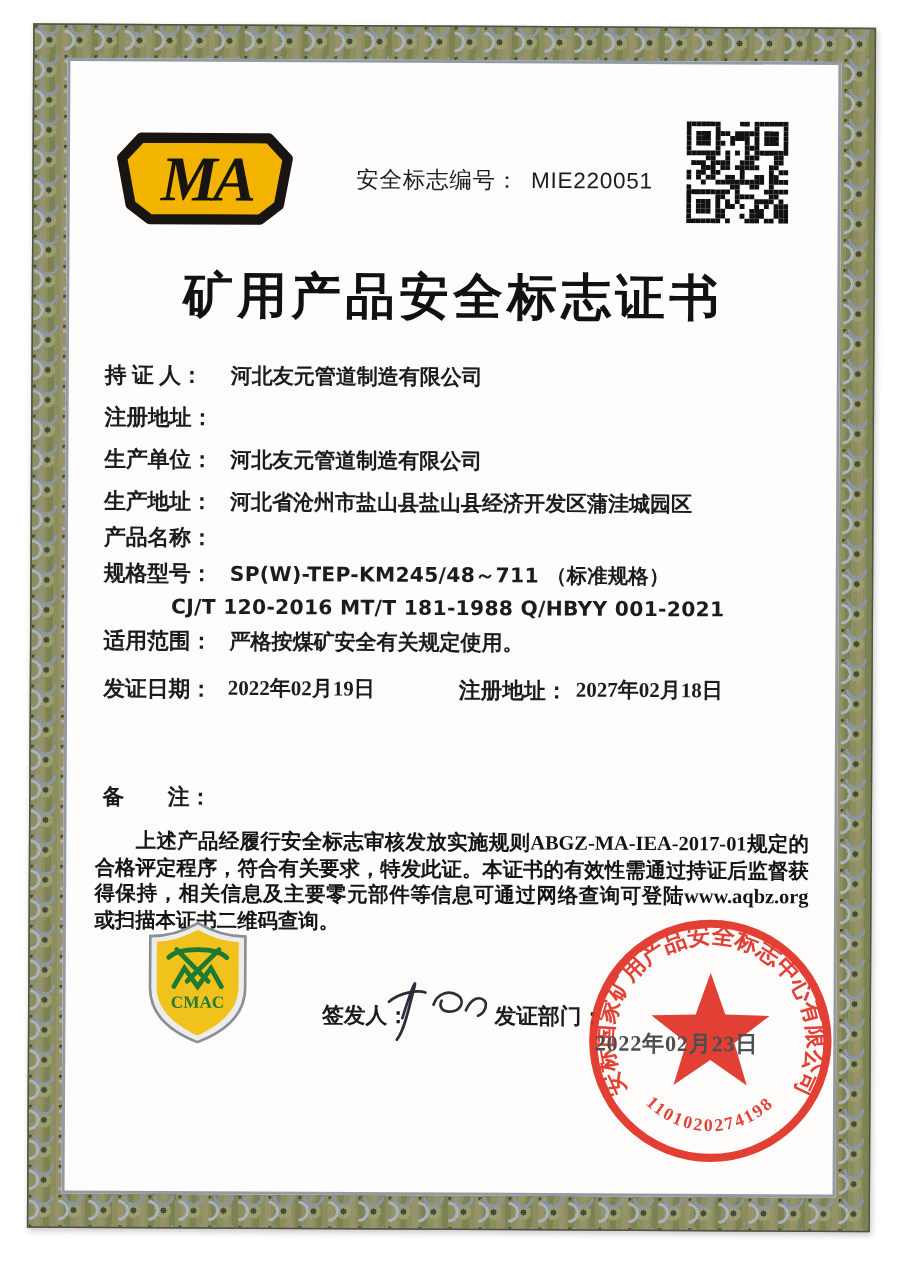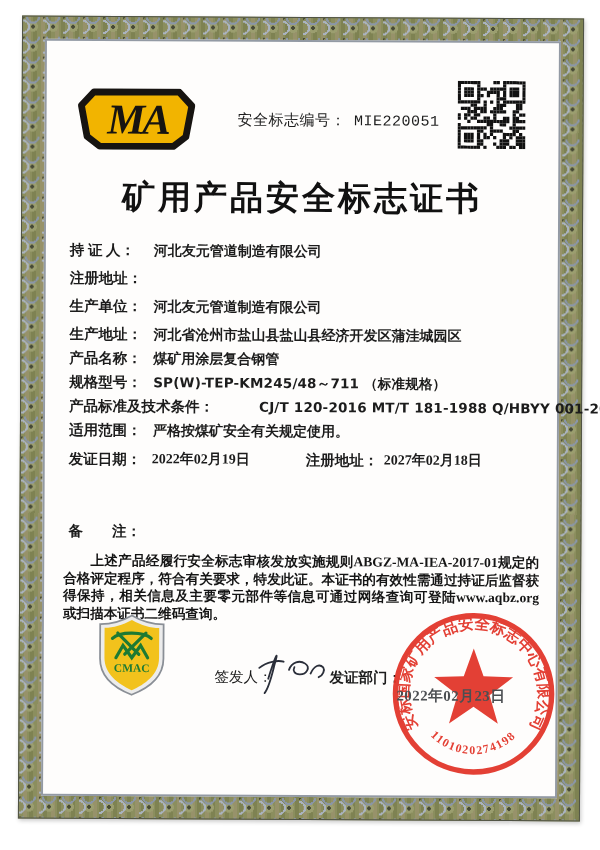--- a/index.html
+++ b/index.html
@@ -20,21 +20,21 @@
     border:1px solid #4f5244;
     box-shadow:1px 2px 4px rgba(0,0,0,.22);
     transform:rotate(.3deg);
   }
   .sheet{
     position:absolute;left:22px;top:22px;right:22px;bottom:22px;
     background:#fefdfc;border:2px solid #939aa4;overflow:visible;
   }
   .ma-logo{position:absolute;left:31px;top:47px;text-decoration:underline;}
   .mark-line{position:absolute;left:191px;top:69px;font-size:15px;white-space:nowrap;letter-spacing:.5px;}
-  .mark-line .num{font-family:Liberation Mono, monospace;margin-left:8px;margin-top:36px;}
+  .mark-line .num{font-family:Liberation Sans, sans-serif;margin-left:8px;margin-top:36px;}
   .qr{position:absolute;left:411px;top:38px;width:68px;height:68px;}
   .title{
     position:absolute;left:0;right:0;top:134px;text-align:center;
     font-size:33px;font-weight:700;letter-spacing:3px;color:#111;
     font-family:"Liberation Serif",serif;
   }
   .rows{position:absolute;left:24px;top:200px;width:478px;}
   .row{display:flex;align-items:baseline;font-size:14px;}
   .row .lab{flex:0 0 84px;font-weight:700;font-size:14.5px;white-space:nowrap;}
   .row .val{font-weight:600;white-space:nowrap;}
@@ -47,21 +47,21 @@
   .dates span{position:absolute;white-space:nowrap;}
   .d-il{left:0;} .d-iv{left:83px;font-weight:600;} .d-vl{left:237px;} .d-vv{left:315px;font-weight:700;}
   .remark{position:absolute;left:24px;top:437px;font-size:14.5px;font-weight:700;white-space:nowrap;margin-top:44px;}
   .statement{
     position:absolute;left:19px;top:511px;width:476px;
     font-size:13.6px;font-weight:700;line-height:17.6px;
     text-align:justify;text-indent:2em;color:#151515;
     word-break:break-all;
   }
   .cmac-logo{position:absolute;left:51px;top:571px;}
-  .signer-label{position:absolute;left:171px;top:626px;font-size:14.5px;font-weight:400;white-space:nowrap;}
+  .signer-label{position:absolute;left:171px;top:626px;font-size:14.5px;font-weight:700;white-space:nowrap;}
   .signature{position:absolute;left:203px;top:598px;}
   .dept-label{position:absolute;left:286px;top:626px;font-size:14.5px;font-weight:700;white-space:nowrap;}
   .seal{position:absolute;left:346px;top:556px;opacity:.93;}
   svg text{font-family:"Liberation Serif",serif;}
 </style>
 </head>
 <body>
 
 <div class="cert">
   <div class="sheet">
@@ -340,28 +340,26 @@
       <div class="row g-lg">
         <span class="lab">生产单位：</span>
         <span class="val">河北友元管道制造有限公司</span>
       </div>
       <div class="row g-md">
         <span class="lab">生产地址：</span>
         <span class="val">河北省沧州市盐山县盐山县经济开发区蒲洼城园区</span>
       </div>
       <div class="row g-md">
         <span class="lab">产品名称：</span>
-        <span class="val">煤矿用涂层复合钢管</span>
       </div>
       <div class="row g-md">
         <span class="lab">规格型号：</span>
         <span class="val code">SP(W)-TEP-KM245/48～711 （标准规格）</span>
       </div>
       <div class="row widelab g-md">
-        <span class="lab">产品标准及技术条件：</span>
         <span class="val code">CJ/T 120-2016 MT/T 181-1988 Q/HBYY 001-2021</span>
       </div>
       <div class="row">
         <span class="lab">适用范围：</span>
         <span class="val">严格按煤矿安全有关规定使用。</span>
       </div>
     </div>
 
     <div class="dates">
       <span class="lab d-il">发证日期：</span>

